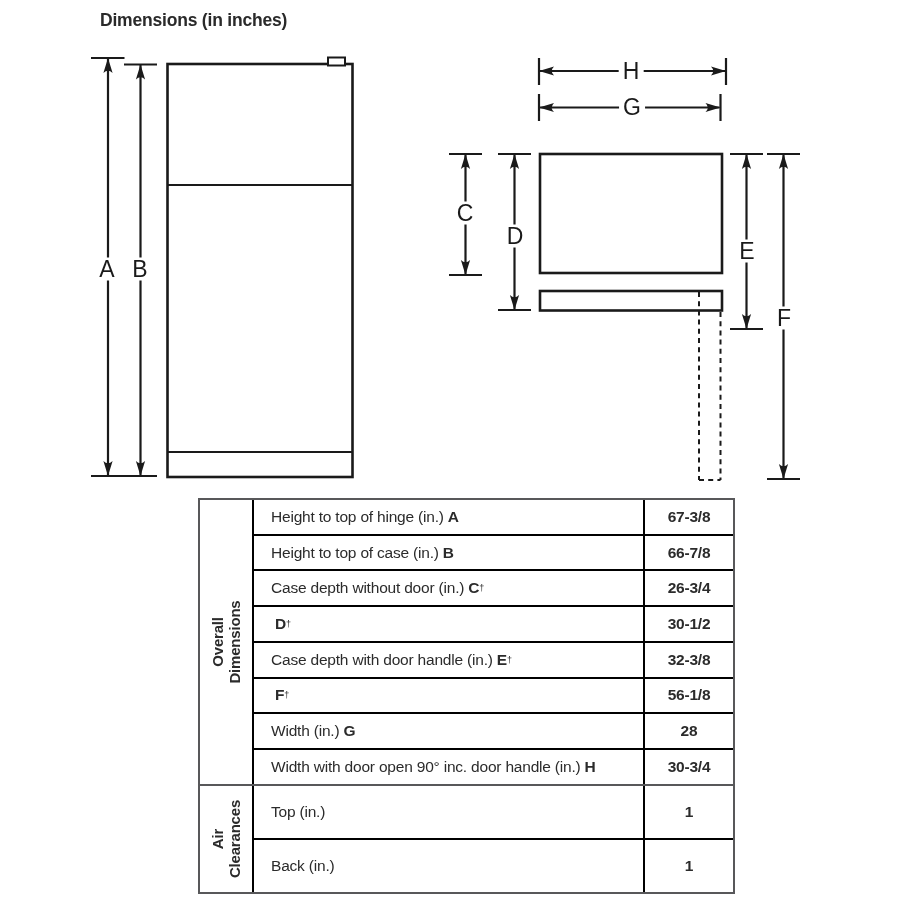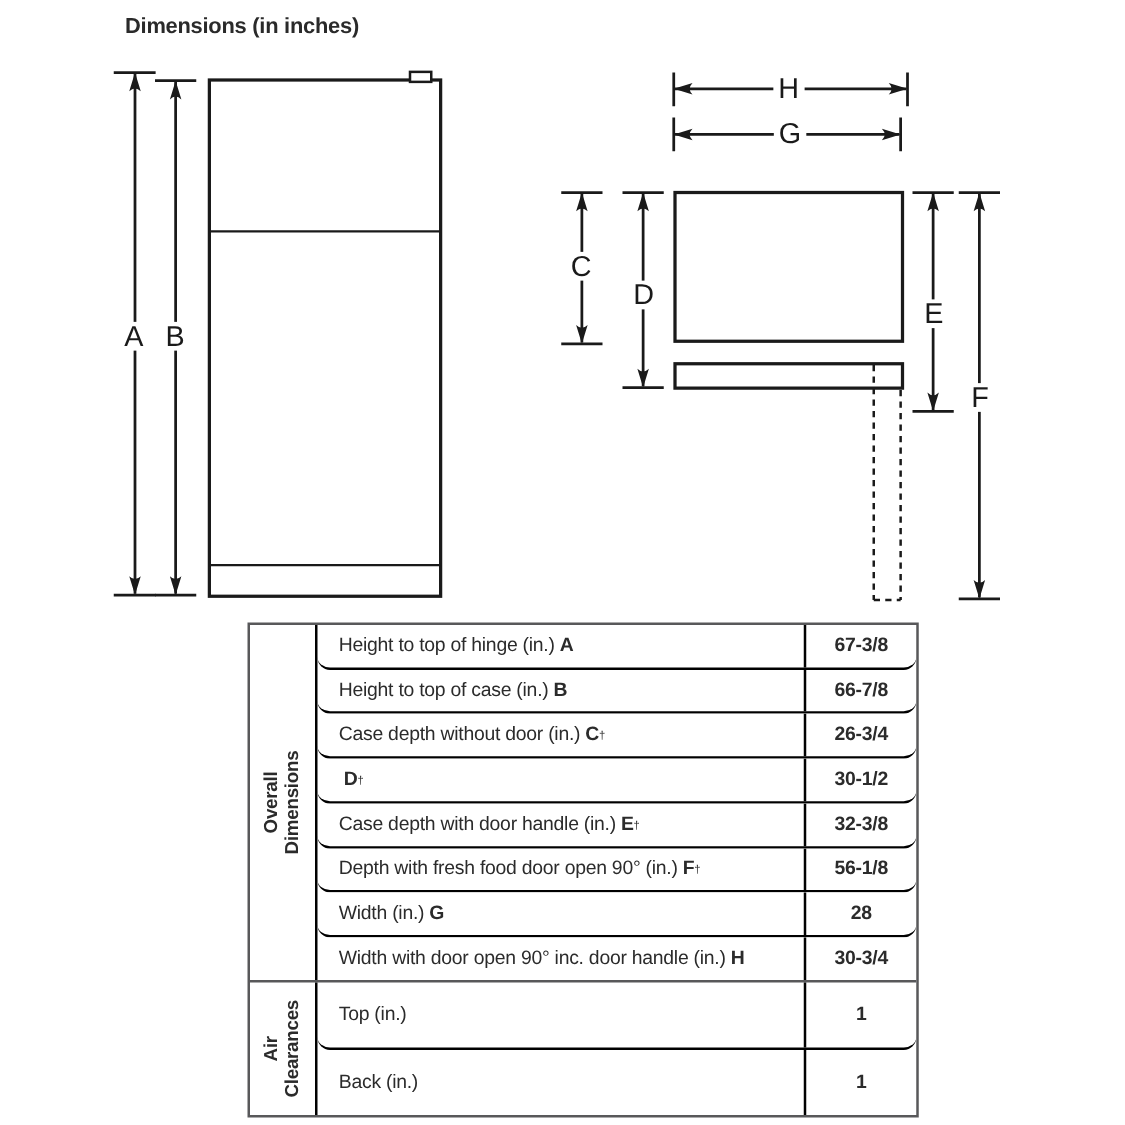--- a/index.html
+++ b/index.html
@@ -32,21 +32,21 @@
     width:54px;flex:0 0 54px;border-right:2.5px solid #000;position:relative;
     box-sizing:border-box;
   }
   .group-label{
     position:absolute;top:50%;left:50%;
     transform:translate(-50%,-50%) rotate(-90deg);
     font-weight:bold;font-size:15px;line-height:1.15;text-align:center;
     white-space:nowrap;color:#2b2b2b;
   }
   .t-rows{flex:1;display:flex;flex-direction:column;min-width:0;}
-  .t-row{flex:1;display:flex;border-bottom:2.5px solid #000;box-sizing:border-box;min-height:0;border-radius:10px;}
+  .t-row{flex:1;display:flex;border-bottom:2.5px solid #000;box-sizing:border-box;min-height:0;}
   .t-row:last-child{border-bottom:none;}
   .t-label{
     flex:1;border-right:2.5px solid #000;box-sizing:border-box;
     display:flex;align-items:center;padding-left:17px;padding-right:4px;
     white-space:nowrap;overflow:hidden;
   }
   .t-label .letter{font-weight:bold;margin-left:4px;}
   .t-label sup{font-size:9px;line-height:0;vertical-align:super;}
   .t-value{
     width:88px;flex:0 0 88px;display:flex;align-items:center;justify-content:center;
@@ -197,21 +197,20 @@
         <div class="t-row">
           <div class="t-label">
               <span>Case depth with door handle (in.)</span>
               <b class="letter">E</b>
               <sup>†</sup>
             </div>
           <div class="t-value">32-3/8</div>
         </div>
         <div class="t-row">
           <div class="t-label">
-              <span>Depth with fresh food door open 90° (in.)</span>
               <b class="letter">F</b>
               <sup>†</sup>
             </div>
           <div class="t-value">56-1/8</div>
         </div>
         <div class="t-row">
           <div class="t-label">
               <span>Width (in.)</span>
               <b class="letter">G</b>
               <sup></sup>

